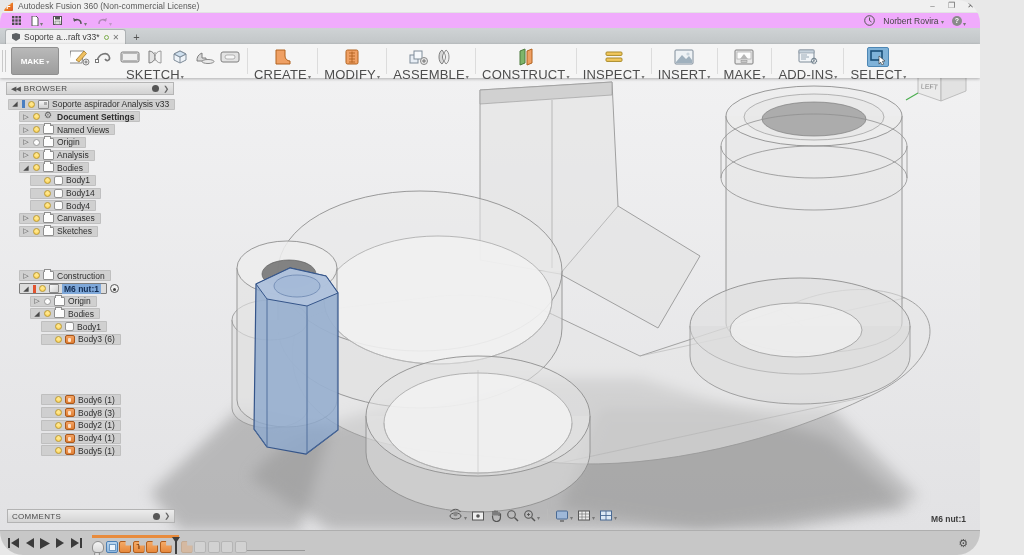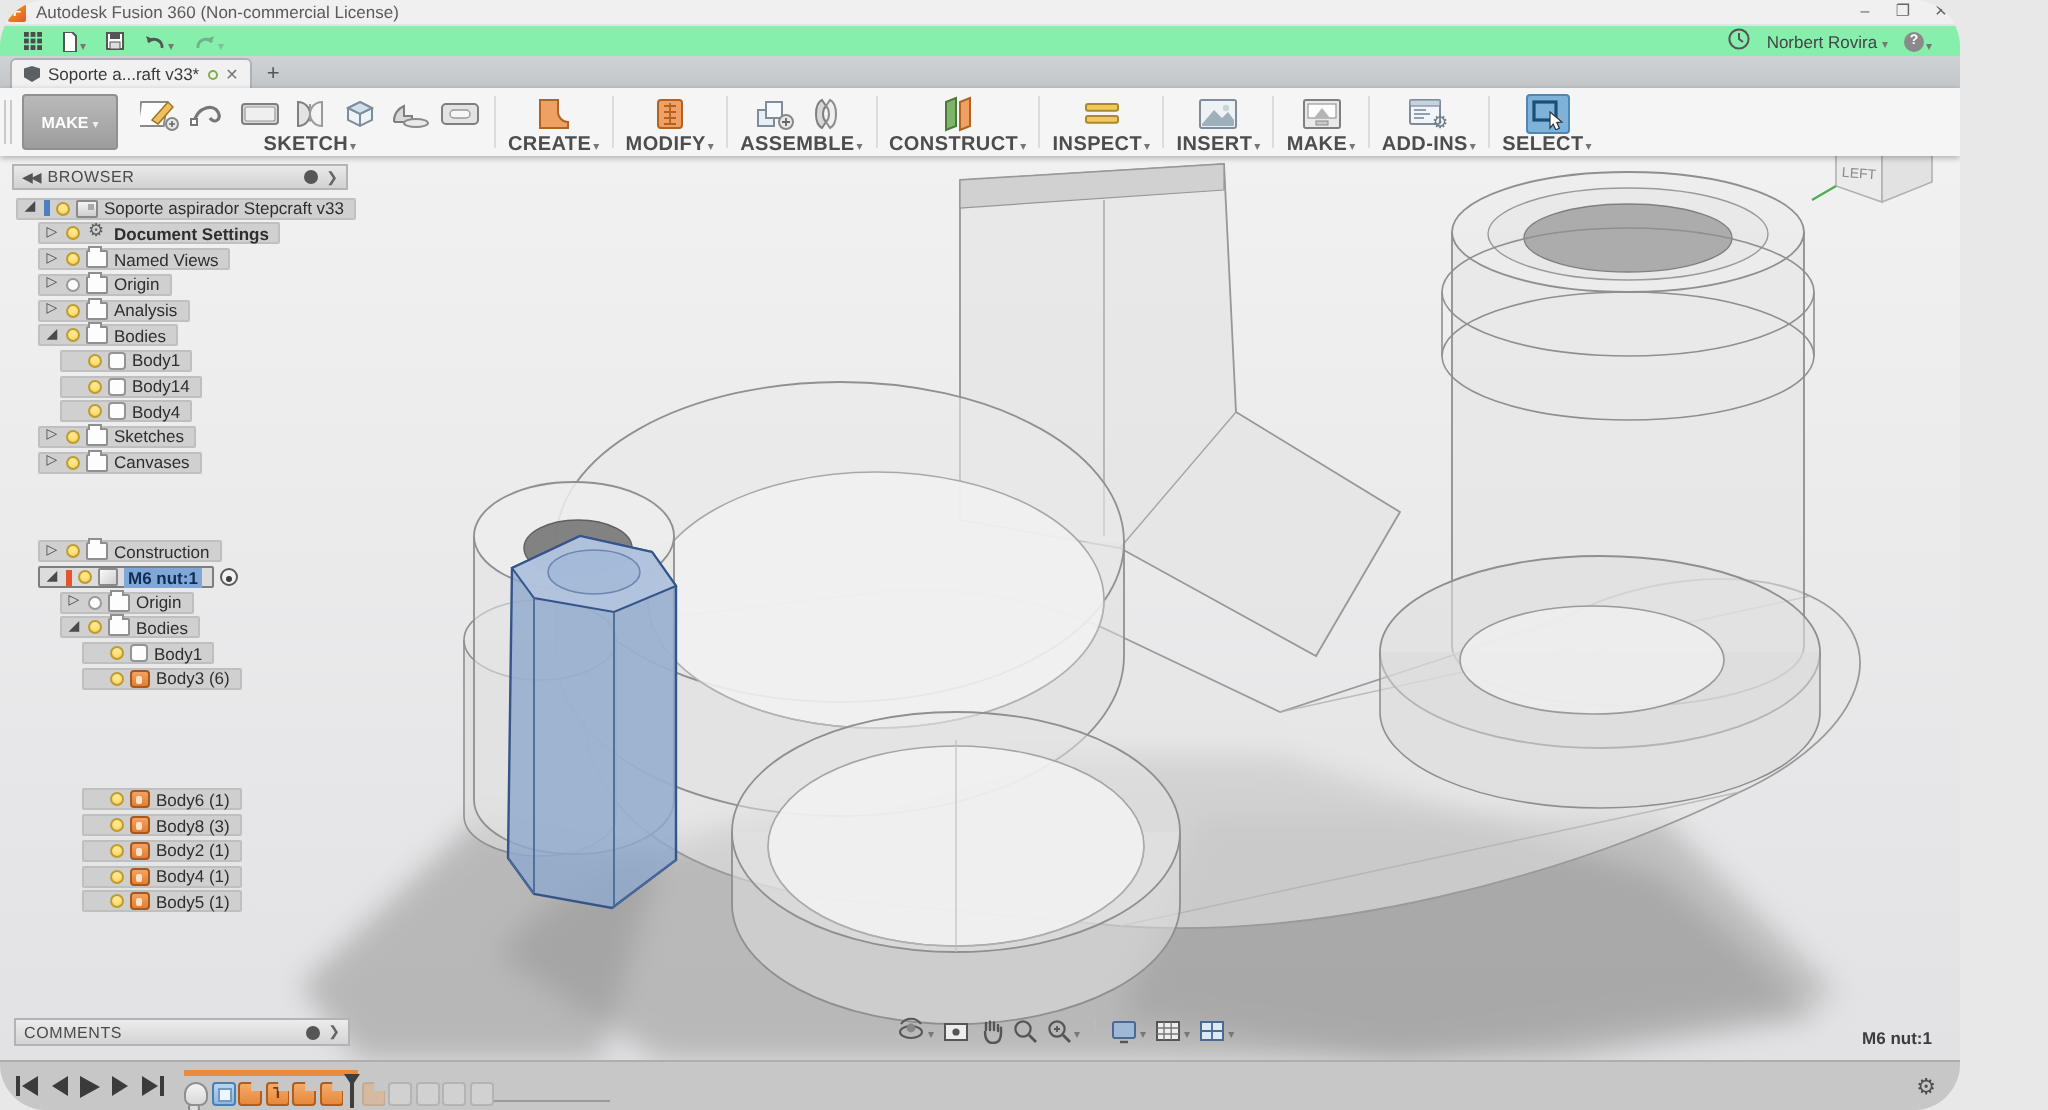--- a/index.html
+++ b/index.html
@@ -8,21 +8,21 @@
   .app { position:absolute; inset:0; width:980px; height:555px; overflow:hidden;border-radius:23px; }
 
   
   .titlebar { position:absolute; top:0; left:0; right:0; height:13px; background:#f0f0f0; display:flex; align-items:center; border-bottom:1px solid #e3e3e3; }
   .fusion-logo { width:9px; height:9px; margin-left:4px; background:linear-gradient(135deg,#f6a21c,#e05a2b); color:#fff; font-size:7px; font-weight:bold; line-height:9px; text-align:center; border-radius:1px; }
   .title-text { font-size:8.5px; color:#5a5a5a; margin-left:5px; }
   .win-controls { margin-left:auto; display:flex; }
   .win-btn { width:19px; height:12px; font-size:8px; color:#666; text-align:center; line-height:12px; }
 
   
-  .qat { position:absolute; top:13px; left:0; right:0; height:15px; background:#86efac; display:flex; align-items:center; }
+  .qat { position:absolute; top:13px; left:0; right:0; height:15px; background:#f0abfc; display:flex; align-items:center; }
   .qat-left { display:flex; align-items:center; gap:10px; margin-left:12px; }
   .qat-ico { display:flex; align-items:center; gap:1px; color:#4c4c4c; }
   .qat-ico svg { display:block; }
   .caret::after { content:"▾"; font-size:6px; color:#777; }
   .qat-right { margin-left:auto; display:flex; align-items:center; gap:8px; margin-right:14px; }
   .user-name { font-size:8.5px; color:#444; }
   .help-circle { width:10px; height:10px; border-radius:50%; background:#8a8a8a; color:#fff; font-size:7px; font-weight:bold; text-align:center; line-height:10px; }
   .disabled { opacity:.4; }
 
   
@@ -34,21 +34,21 @@
   .tab-close { font-size:8px; color:#777; }
   .new-tab { font-size:11px; color:#555; margin-left:7px; line-height:14px; }
 
   
   .toolbar { position:absolute; top:44px; left:0; right:0; height:34px; background:#f5f5f5; box-shadow:0 1px 3px rgba(0,0,0,.28); display:flex; align-items:stretch; z-index:30; }
   .grip { width:4px; margin:6px 1px 6px 2px; border-left:1px solid #c9c9c9; border-right:1px solid #c9c9c9; }
   .patch-btn { width:48px; margin:3px 4px; background:linear-gradient(#b9b9b9,#9d9d9d); border:1px solid #909090; border-radius:2px; color:#fff; font-size:8px; font-weight:bold; display:flex; align-items:center; justify-content:center; gap:2px; }
   .patch-btn .caret::after{ color:#eee; }
   .tb-group { display:flex; flex-direction:column; align-items:center; justify-content:space-between; padding:3px 6px 2px; }
   .tb-icons { display:flex; align-items:center; gap:3px; flex:1; }
-  .tb-label { font-size:10px; color:#4d4d4d; letter-spacing:.2px; display:flex; align-items:flex-start; gap:1px;font-weight:bold; }
+  .tb-label { font-size:13px; color:#4d4d4d; letter-spacing:.2px; display:flex; align-items:flex-start; gap:1px; }
   .tb-sep { width:1px; background:#dcdcdc; margin:4px 0; }
   .tbi { width:22px; height:20px; display:flex; align-items:center; justify-content:center; }
   .tbi svg { display:block; }
   .select-on { background:#7fb2d8; border:1px solid #4e87b4; border-radius:2px; }
 
   
   .viewport { position:absolute; top:78px; left:0; right:0; height:452px; background:linear-gradient(#f1f1f2,#e2e2e4); }
   .viewport svg.scene { position:absolute; inset:0; }
 
   
@@ -506,21 +506,21 @@
       <span class="bh-dot"></span>
       <span class="bh-chevron">❯</span>
     </div>
     <div class="tree">
         <div class="trow bar-blue" style="margin-left: 2px;">
       <span class="pill">
         <span class="arrow open"></span>
         <span class="selbar"></span>
         <span class="bulb on"></span>
         <span class="nicon document"></span>
-        <span class="node-label">Soporte aspirador Stepcraft v33</span>
+        <span class="node-label">Soporte aspirador Analysis v33</span>
       </span>
 
     </div>
         <div class="trow" style="margin-left: 13px; font-weight: bold;">
       <span class="pill">
         <span class="arrow closed"></span>
 
         <span class="bulb on"></span>
         <span class="nicon gear"></span>
         <span class="node-label">Document Settings</span>
@@ -596,31 +596,31 @@
         <span class="node-label">Body4</span>
       </span>
 
     </div>
         <div class="trow" style="margin-left: 13px;">
       <span class="pill">
         <span class="arrow closed"></span>
 
         <span class="bulb on"></span>
         <span class="nicon folder"></span>
+        <span class="node-label">Canvases</span>
+      </span>
+
+    </div>
+        <div class="trow" style="margin-left: 13px;">
+      <span class="pill">
+        <span class="arrow closed"></span>
+
+        <span class="bulb on"></span>
+        <span class="nicon folder"></span>
         <span class="node-label">Sketches</span>
-      </span>
-
-    </div>
-        <div class="trow" style="margin-left: 13px;">
-      <span class="pill">
-        <span class="arrow closed"></span>
-
-        <span class="bulb on"></span>
-        <span class="nicon folder"></span>
-        <span class="node-label">Canvases</span>
       </span>
 
     </div>
         <div class="trow" style="margin-left: 13px; margin-top: 32px;">
       <span class="pill">
         <span class="arrow closed"></span>
 
         <span class="bulb on"></span>
         <span class="nicon folder"></span>
         <span class="node-label">Construction</span>

